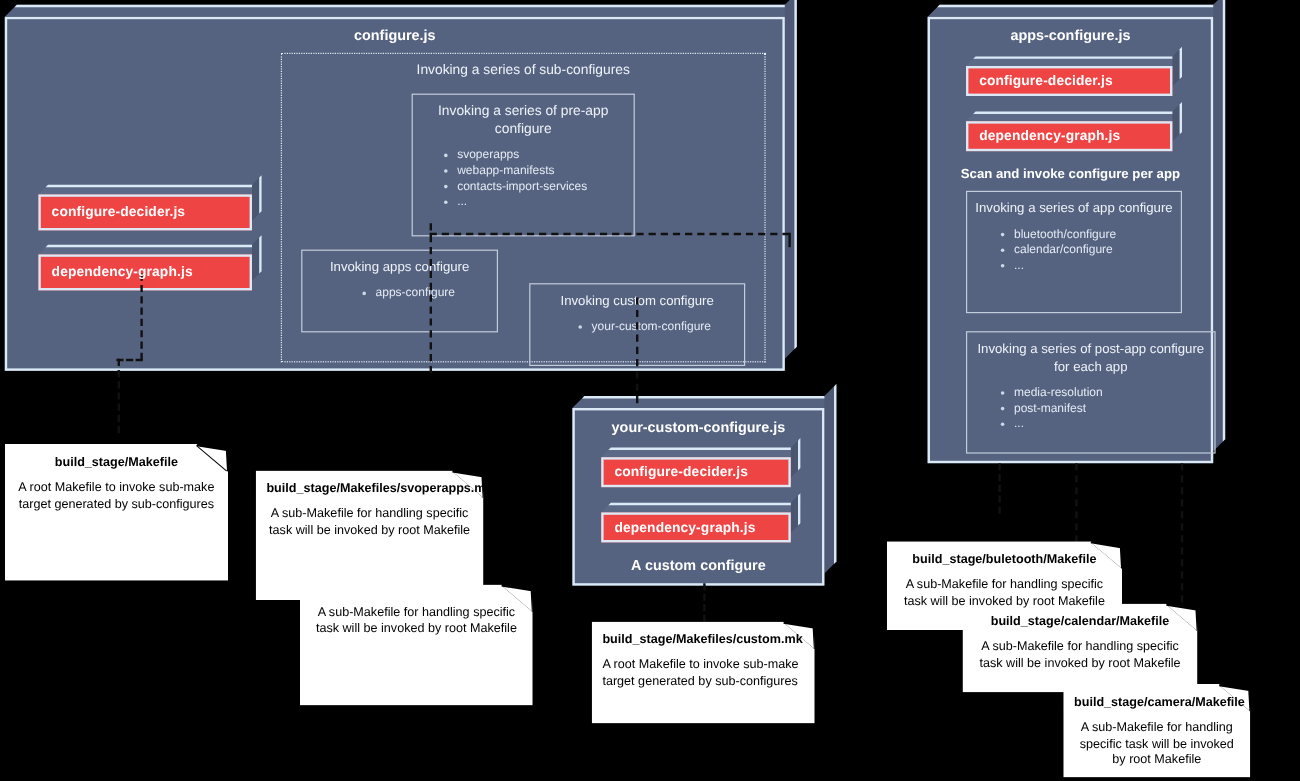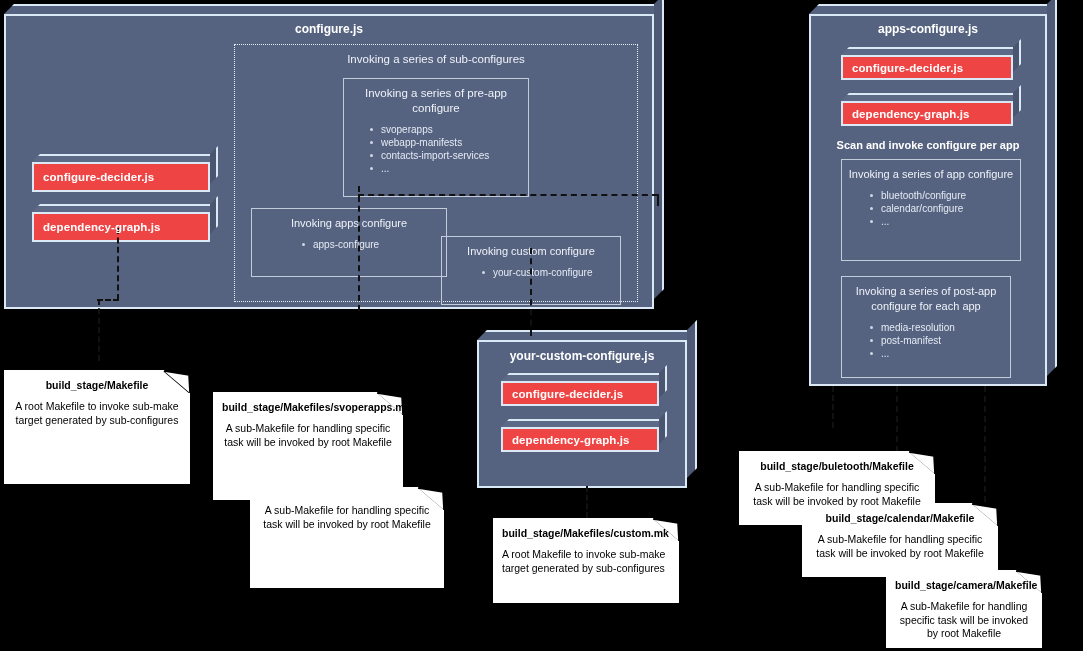--- a/index.html
+++ b/index.html
@@ -148,39 +148,39 @@
       <div class="region-solid" style="left:108px;top:33px;width:186px;height:119px;">
         <div class="rtitle">Invoking a series of pre-app configure</div>
         <ul class="blist">
           <li>svoperapps</li>
           <li>webapp-manifests</li>
           <li>contacts-import-services</li>
           <li>...</li>
         </ul>
       </div>
 
-      <div class="region-solid" style="left:16px;top:163px;width:196px;height:69px;">
+      <div class="region-solid" style="left:16px;top:163px;width:164px;height:69px;">
         <div class="rtitle small">Invoking apps configure</div>
         <ul class="blist" style="padding-left:50px;">
           <li>apps-configure</li>
         </ul>
       </div>
 
       <div class="region-solid" style="left:206px;top:163px;width:180px;height:69px;margin-top:28px;">
         <div class="rtitle small">Invoking custom configure</div>
         <ul class="blist" style="padding-left:40px;">
           <li>your-custom-configure</li>
         </ul>
       </div>
     </div>
 
   </div>
 </div>
 
-<div class="slab" style="left:773px;top:4px;width:248px;height:382px;margin-left:36px;">
+<div class="slab" style="left:773px;top:4px;width:248px;height:382px;">
   <div class="topf"></div>
   <div class="sidef"></div>
   <div class="face"></div>
   <div class="content">
 
     <div class="ptitle" style="top:8px;">apps-configure.js</div>
 
     <div class="bar" style="left:32px;top:33px;width:180px;height:33px;">
       <div class="topf"></div>
       <div class="sidef"></div>
@@ -201,21 +201,21 @@
 
     <div class="region-solid" style="left:32px;top:145px;width:180px;height:102px;">
       <div class="rtitle small">Invoking a series of app configure</div>
       <ul class="blist" style="padding-left:28px;">
         <li>bluetooth/configure</li>
         <li>calendar/configure</li>
         <li>...</li>
       </ul>
     </div>
 
-    <div class="region-solid" style="left:32px;top:262px;width:170px;height:102px;">
+    <div class="region-solid" style="left:32px;top:262px;width:208px;height:102px;">
       <div class="rtitle small">Invoking a series of post-app configure for each app</div>
       <ul class="blist" style="padding-left:28px;">
         <li>media-resolution</li>
         <li>post-manifest</li>
         <li>...</li>
       </ul>
     </div>
 
   </div>
 </div>
@@ -237,20 +237,21 @@
     </div>
 
     <div class="bar" style="left:24px;top:79px;width:166px;height:33px;">
       <div class="topf"></div>
       <div class="sidef"></div>
       <div class="face">
         <span class="lbl">dependency-graph.js</span>
       </div>
     </div>
 
+    <div class="caption" style="top:124px;font-size:12px;">A custom configure</div>
   </div>
 </div>
 
 <div class="vdash" style="left:117px;top:228px;height:72px;"></div>
 <div class="hdash" style="left:97px;top:299px;width:22px;"></div>
 <div class="vdash" style="left:98px;top:299px;height:62px;"></div>
 
 <div class="vdash" style="left:358px;top:186px;height:125px;"></div>
 <div class="hdash" style="left:358px;top:194px;width:300px;"></div>
 <div class="vdash" style="left:657px;top:194px;height:12px;"></div>

